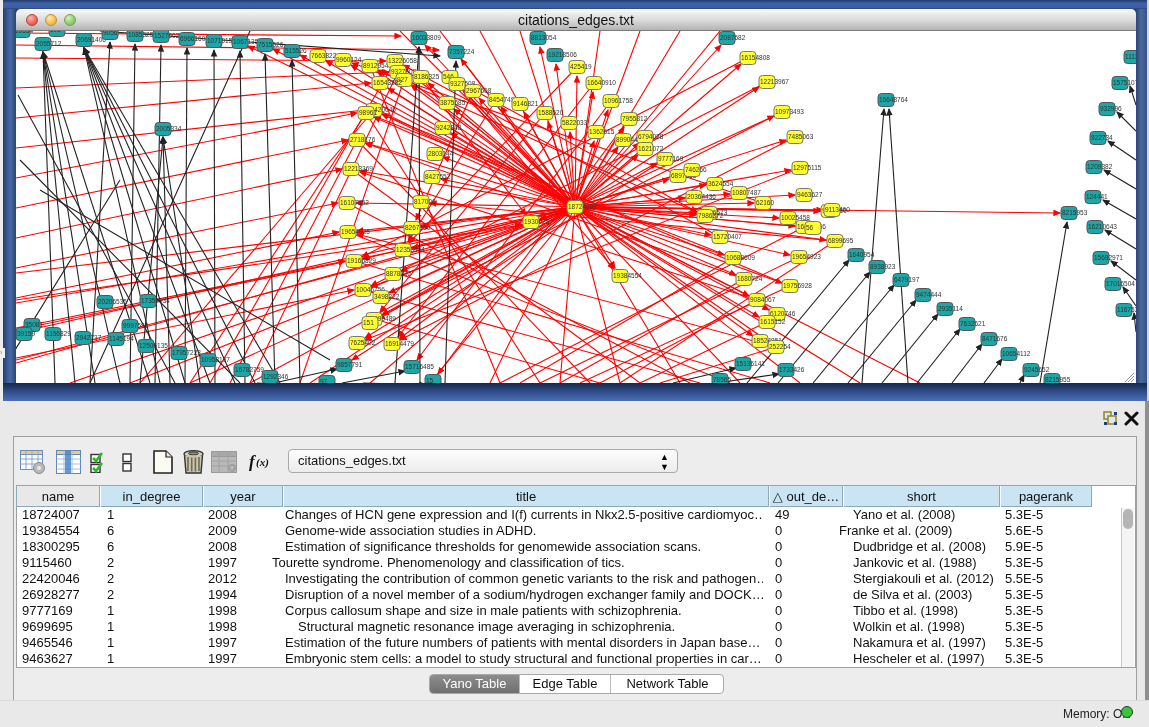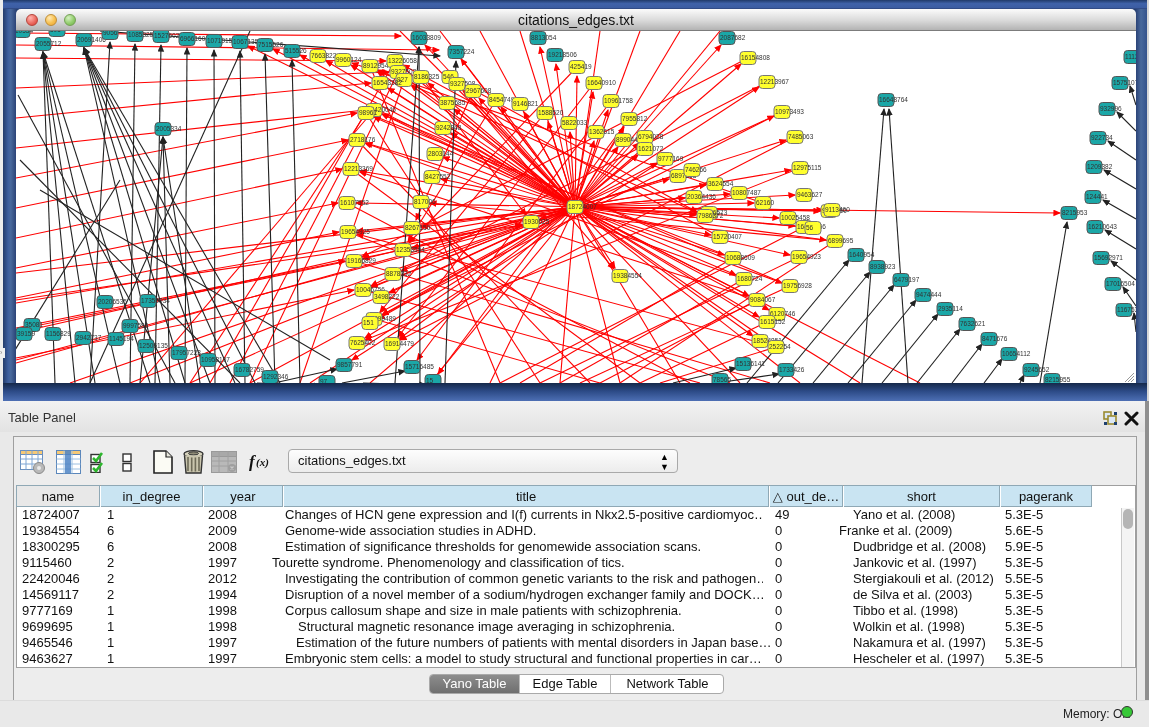--- a/index.html
+++ b/index.html
@@ -572,23 +572,20 @@
 <rect x="567.0" y="200.5" width="16" height="13" rx="3.5" fill="#ffff2e" stroke="#777" stroke-width="1"></rect>
           <text x="568" y="209" class="nl">18724007</text>
 <path d="M1125 382 L1134 373 M1128 382 L1134 376 M1131 382 L1134 379" stroke="#999" stroke-width="1"></path>
    </svg>
   </div>
  </div>
  <div id="notch">›</div>
 </div>
 <div id="grip">▲</div>
 <div id="tp">
- <div class="hd">
-      <span>Table Panel</span>
-    </div>
  <div class="edgeR2"></div>
 </div>
 <div id="frame"></div>
 <svg class="ic" style="left:1103px;top:411px" width="15" height="15" viewBox="0 0 15 15">
   <rect x="1" y="1" width="7" height="7" fill="#dce8f5" stroke="#9a8a30" stroke-width="1.6"></rect>
   <rect x="5" y="5" width="8" height="8" fill="#dce8f5" stroke="#9a8a30" stroke-width="1.6"></rect>
   <rect x="11" y="1" width="3" height="3" fill="#1d3f6e"></rect>
     <rect x="1" y="11" width="3" height="3" fill="#1d3f6e"></rect>
     <rect x="11" y="11" width="3" height="3" fill="#1d3f6e"></rect>
 </svg>
@@ -674,34 +671,34 @@
     <span style="left:775px">0</span>
     <span style="left:853px;width:150px">Dudbridge et al. (2008)</span>
     <span style="left:1005px">5.9E‑5</span>
   </div>
 <div class="tr" style="top:555px">
     <span style="left:22px">9115460</span>
     <span style="left:107px">2</span>
     <span style="left:208px">1997</span>
     <span style="left:272px;width:478px">Tourette syndrome. Phenomenology and classification of tics.</span>
     <span style="left:775px">0</span>
-    <span style="left:853px;width:150px">Jankovic et al. (1997)</span>
+    <span style="left:853px;width:150px">Jankovic et al. (1988)</span>
     <span style="left:1005px">5.3E‑5</span>
   </div>
 <div class="tr" style="top:571px">
     <span style="left:22px">22420046</span>
     <span style="left:107px">2</span>
     <span style="left:208px">2012</span>
     <span style="left:285px;width:478px">Investigating the contribution of common genetic variants to the risk and pathogen…</span>
     <span style="left:775px">0</span>
     <span style="left:853px;width:150px">Stergiakouli et al. (2012)</span>
     <span style="left:1005px">5.5E‑5</span>
   </div>
 <div class="tr" style="top:587px">
-    <span style="left:22px">14569117</span>
+    <span style="left:22px">26928277</span>
     <span style="left:107px">2</span>
     <span style="left:208px">1994</span>
     <span style="left:285px;width:478px">Disruption of a novel member of a sodium/hydrogen exchanger family and DOCK…</span>
     <span style="left:775px">0</span>
     <span style="left:853px;width:150px">de Silva et al. (2003)</span>
     <span style="left:1005px">5.3E‑5</span>
   </div>
 <div class="tr" style="top:603px">
     <span style="left:22px">9777169</span>
     <span style="left:107px">1</span>
@@ -717,21 +714,21 @@
     <span style="left:208px">1998</span>
     <span style="left:298px;width:478px">Structural magnetic resonance image averaging in schizophrenia.</span>
     <span style="left:775px">0</span>
     <span style="left:853px;width:150px">Wolkin et al. (1998)</span>
     <span style="left:1005px">5.3E‑5</span>
   </div>
 <div class="tr" style="top:635px">
     <span style="left:22px">9465546</span>
     <span style="left:107px">1</span>
     <span style="left:208px">1997</span>
-    <span style="left:296px;width:478px">Estimation of the future numbers of patients with mental disorders in Japan base…</span>
+    <span style="left:285px;width:478px">Estimation of the future numbers of patients with mental disorders in Japan base…</span>
     <span style="left:775px">0</span>
     <span style="left:853px;width:150px">Nakamura et al. (1997)</span>
     <span style="left:1005px">5.3E‑5</span>
   </div>
 <div class="tr" style="top:651px">
     <span style="left:22px">9463627</span>
     <span style="left:107px">1</span>
     <span style="left:208px">1997</span>
     <span style="left:285px;width:478px">Embryonic stem cells: a model to study structural and functional properties in car…</span>
     <span style="left:775px">0</span>

